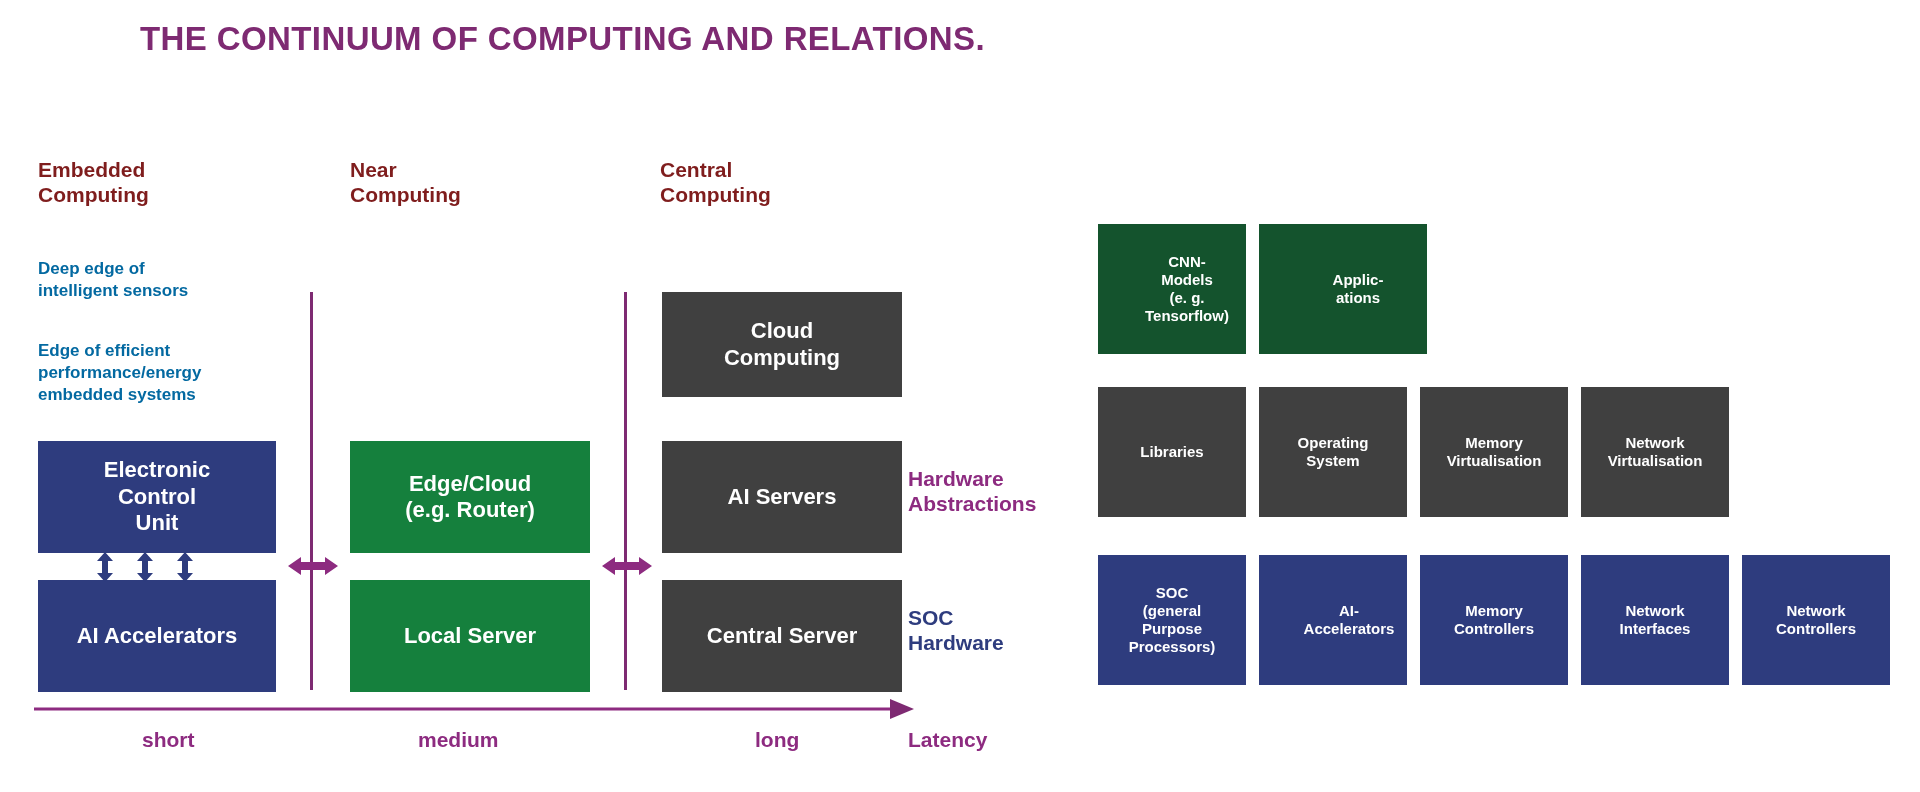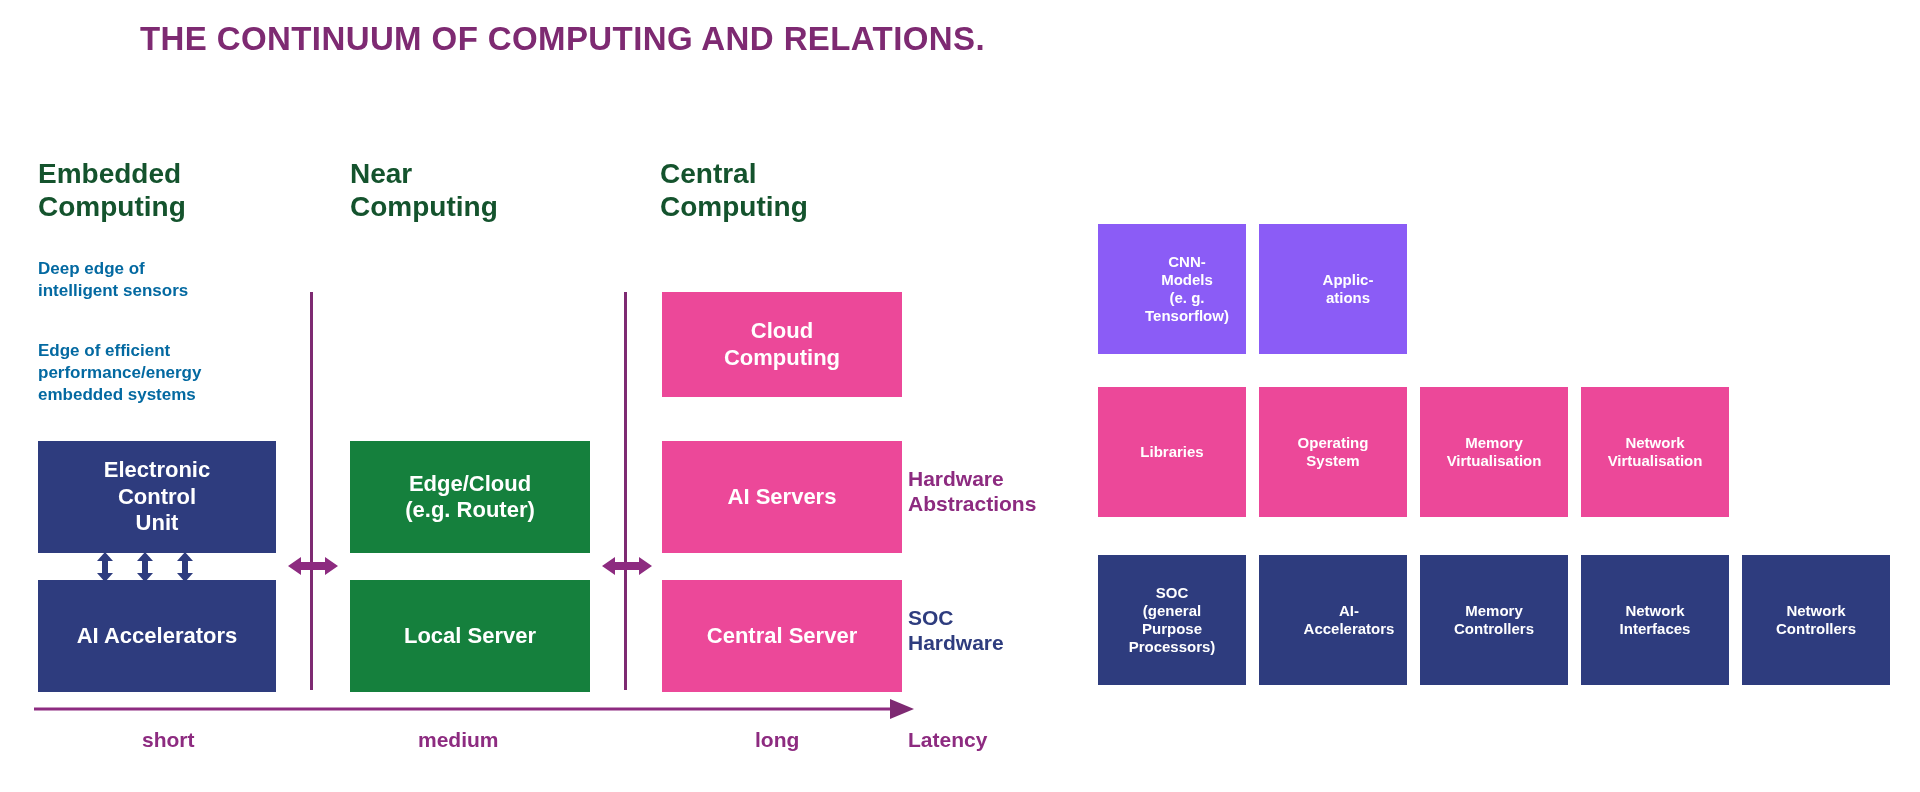--- a/index.html
+++ b/index.html
@@ -29,24 +29,24 @@
     font-size: 33px;
     font-weight: 700;
     letter-spacing: 0.4px;
     color: #7E2A72;
     white-space: nowrap;
   }
 
   
   .col-head {
     position: absolute;
-    font-size: 28px;
+    font-size: 21px;
     font-weight: 700;
     line-height: 1.17;
-    color: #14532d;
+    color: #7f1d1d;
     white-space: pre-line;
   }
   .col-head.c0 { left: 38px;  top: 158px; }
   .col-head.c1 { left: 350px; top: 158px; }
   .col-head.c2 { left: 660px; top: 158px; }
 
   
   .note {
     position: absolute;
     font-size: 17px;
@@ -68,22 +68,22 @@
     color: #ffffff;
     box-sizing: border-box;
   }
   .box .bx-label {
     white-space: pre-line;
     line-height: 1.2;
     padding: 0 6px;
   }
   .navy  { background: #2E3C7E; }
   .green { background: #15803d; }
-  .plum  { background: #ec4899; }
-  .slate { background: #8b5cf6; padding-left: 30px; }
+  .plum  { background: #404040; }
+  .slate { background: #14532d; padding-left: 30px; }
 
   
   .lane-box .bx-label { font-size: 22px; font-weight: 700; }
 
   
   .divider {
     position: absolute;
     width: 3px;
     background: #7E2A72;
   }
@@ -221,21 +221,21 @@
   <div class="axis-tick" style="left:418px; top:728px;">medium</div>
   <div class="axis-tick" style="left:755px; top:728px;">long</div>
   <div class="axis-name" style="left:908px; top:728px;">Latency</div>
 
   <div class="box slate stack-box" style="left:1098px; top:224px; width:148px; height:130px;">
     <span class="bx-label">CNN-
 Models
 (e. g.
 Tensorflow)</span>
   </div>
-  <div class="box slate stack-box" style="left:1259px; top:224px; width:148px; height:130px;">
+  <div class="box slate stack-box" style="left:1259px; top:224px; width:168px; height:130px;">
     <span class="bx-label">Applic-
 ations</span>
   </div>
 
   <div class="box plum stack-box" style="left:1098px; top:387px; width:148px; height:130px;">
     <span class="bx-label">Libraries</span>
   </div>
   <div class="box plum stack-box" style="left:1259px; top:387px; width:148px; height:130px;">
     <span class="bx-label">Operating
 System</span>

